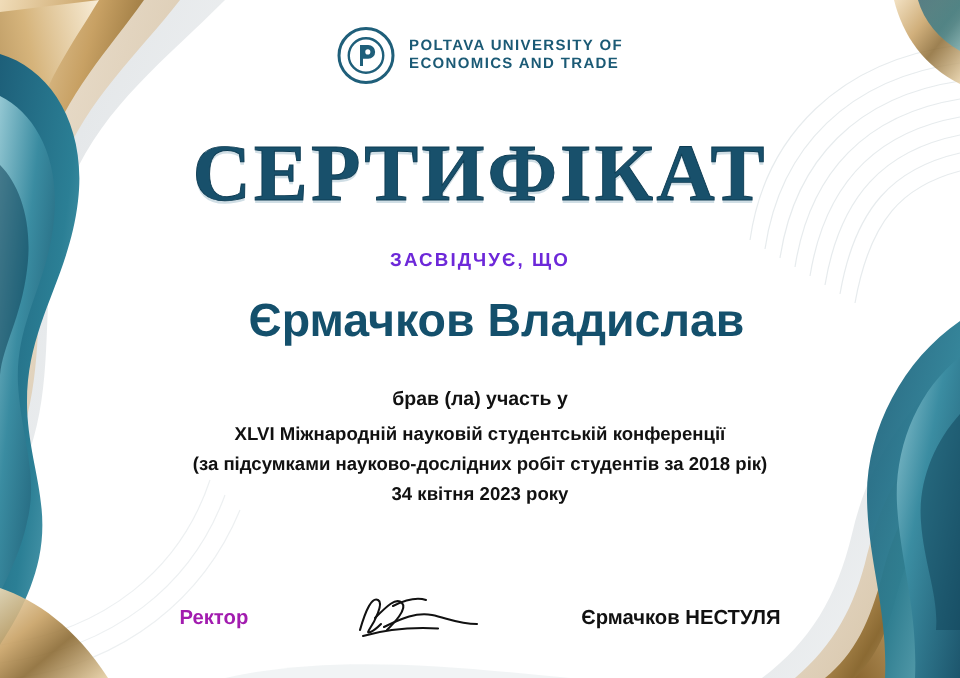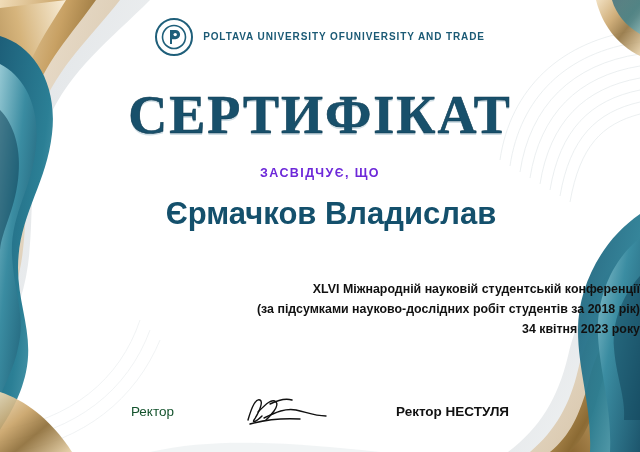--- a/index.html
+++ b/index.html
@@ -46,21 +46,21 @@
     border: 2px solid #1f5f7a;
     display: flex;
     align-items: center;
     justify-content: center;
     box-sizing: border-box;
     background: #ffffff;
   }
   .logo-mark svg { display: block; }
   .logo-text {
     display: flex;
-    flex-direction: row;
+    flex-direction: column;
     justify-content: center;
     line-height: 1.25;
   }
   .logo-text .l1, .logo-text .l2 {
     font-size: 10px;
     font-weight: bold;
     letter-spacing: 0.9px;
     color: #1b5a75;
     white-space: nowrap;
   }
@@ -123,21 +123,21 @@
     text-align: center;
     font-size: 13px;
     font-weight: bold;
     color: #111111;
   }
   .conf-lines {
     position: absolute;
     top: 279px;
     left: 0;
     width: 640px;
-    text-align: right;
+    text-align: center;
   }
   .conf-lines div {
     font-size: 12.4px;
     font-weight: bold;
     color: #111111;
     line-height: 20px;
     white-space: nowrap;
   }
 
   
@@ -146,22 +146,22 @@
     top: 394px;
     left: 0;
     width: 640px;
     display: flex;
     align-items: center;
     justify-content: center;
     gap: 56px;
   }
   .sig-label {
     font-size: 13.5px;
-    font-weight: normal;
-    color: #14532d;
+    font-weight: bold;
+    color: #a21caf;
   }
   .sig-mark {
     width: 110px;
     height: 34px;
     position: relative;
   }
   .sig-mark svg { display: block; }
   .sig-name {
     font-size: 13.5px;
     font-weight: bold;
@@ -253,48 +253,49 @@
     <div class="logo-block">
       <span class="logo-mark">
         <svg width="26" height="26" viewBox="0 0 26 26" xmlns="http://www.w3.org/2000/svg">
           <circle cx="13" cy="13" r="11.5" fill="none" stroke="#1f5f7a" stroke-width="1.6"></circle>
           <path d="M9 6 h5.5 a4.6 4.6 0 0 1 0 9.2 H11 V20 H9 Z" fill="#1f5f7a"></path>
           <circle cx="14.2" cy="10.6" r="1.7" fill="#ffffff"></circle>
         </svg>
       </span>
       <span class="logo-text">
         <span class="l1">POLTAVA UNIVERSITY OF</span>
-        <span class="l2">UNIVERSITY AND TRADE</span>
+        <span class="l2">ECONOMICS AND TRADE</span>
       </span>
     </div>
 
     <div class="title-shadow">СЕРТИФІКАТ</div>
     <div class="title">СЕРТИФІКАТ</div>
 
     <div class="attest">ЗАСВІДЧУЄ, ЩО</div>
 
     <div class="recipient">Єрмачков Владислав</div>
 
+    <div class="participated">брав (ла) участь у</div>
 
     <div class="conf-lines">
       <div>XLVI Міжнародній науковій студентській конференції</div>
       <div>(за підсумками науково-дослідних робіт студентів за 2018 рік)</div>
       <div>34 квітня 2023 року</div>
     </div>
 
     <div class="sig-row">
       <span class="sig-label">Ректор</span>
       <span class="sig-mark">
         <svg width="110" height="34" viewBox="0 0 110 34" xmlns="http://www.w3.org/2000/svg">
           <g fill="none" stroke="#111111" stroke-width="1.4" stroke-linecap="round">
             <path d="M18 26 C22 12 26 4 30 6 C34 8 28 20 24 26 C22 29 26 28 32 22"></path>
             <path d="M28 18 C36 10 42 4 46 8 C50 12 40 22 36 26"></path>
             <path d="M34 24 C46 18 56 14 66 16 C76 18 84 22 96 22"></path>
             <path d="M40 10 C48 6 56 4 62 6"></path>
             <path d="M20 30 C34 26 52 24 70 25"></path>
           </g>
         </svg>
       </span>
-      <span class="sig-name">Ректор НЕСТУЛЯ</span>
+      <span class="sig-name">Єрмачков НЕСТУЛЯ</span>
     </div>
 
   </div>
 </div>
 
 </body></html>

